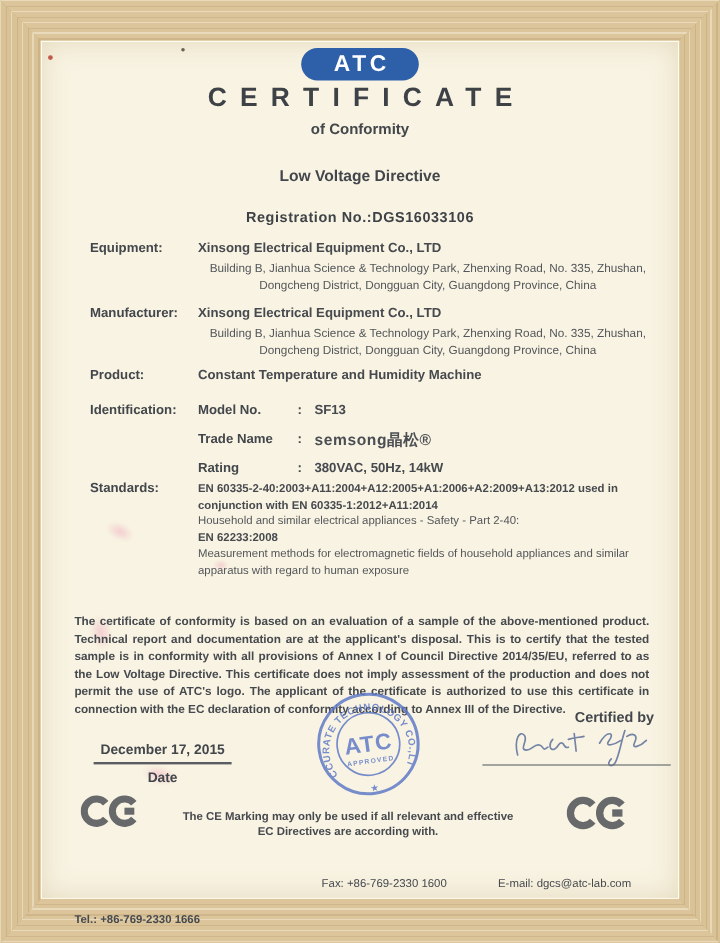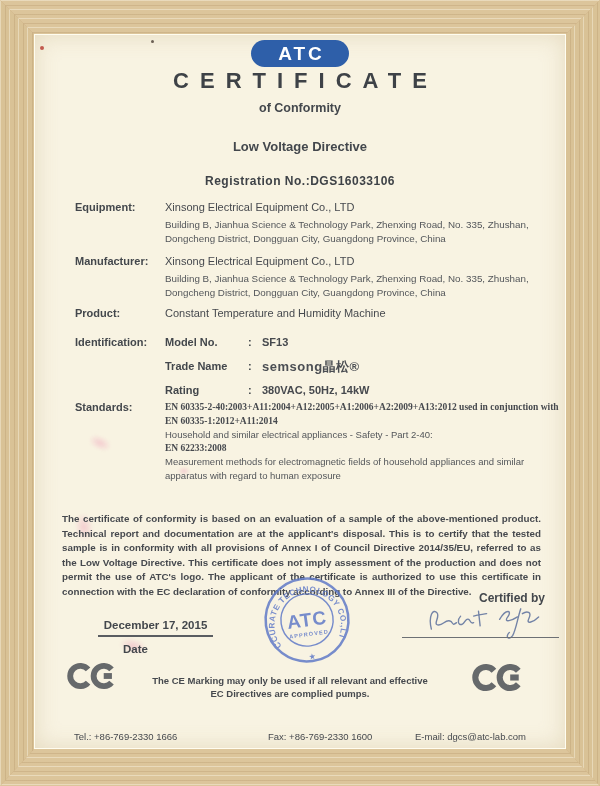--- a/index.html
+++ b/index.html
@@ -51,51 +51,51 @@
     padding-left:3px;
   }
   .cert-title { top:33px; font-size:22px; font-weight:bold; letter-spacing:11px; text-indent:11px; color:#3e4247; }
   .cert-sub   { top:66px; font-size:12.5px; font-weight:bold; color:#43474c; }
   .dir1 { top:86px;  font-size:13px; font-weight:bold; color:#43474c; }
   .dir2 { top:104px; font-size:13px; font-weight:bold; color:#43474c; }
   .reg  { top:139px; font-size:12px; font-weight:bold; letter-spacing:.5px; color:#3e4247; }
 
   
   .lbl { left:40px; font-size:11px; font-weight:bold; color:#43474c; }
-  .val { left:130px; right:12px; font-size:11px; font-weight:normal; color:#46494e; }
-  .addr { left:130px; right:17px; font-size:9.8px; line-height:13.5px; color:#53565a; }
+  .val { left:130px; right:12px; font-size:11px; font-weight:bold; color:#46494e; }
+  .addr { left:130px; right:17px; font-size:9.8px; line-height:13.5px; color:#53565a;text-align:center; }
   .sublbl { left:130px; font-size:11px; font-weight:bold; color:#43474c; }
   .colon  { left:213px; font-size:11px; font-weight:bold; color:#43474c; }
   .subval { left:227px; font-size:11px; font-weight:bold; color:#46494e; }
   .brandval { font-size:13px; letter-spacing:.5px; color:#4b4e53; }
 
   .standards { left:130px; right:4px; top:366px; font-size:9.5px; line-height:13.5px; color:#53565a; }
-  .standards .b { font-weight:bold; color:#46494e;font-family:Liberation Serif, serif; }
+  .standards .b { font-weight:bold; color:#46494e; }
 
   .body-par {
     left:27px; right:24px; top:477px;
     font-size:9.8px; font-weight:bold; line-height:14.5px;
     text-align:justify; color:#46494e;
   }
 
   
   .certby { left:380px; top:556px; width:130px; text-align:right; font-size:12px; font-weight:bold; color:#43474c; }
   .sig-svg { left:385px; top:568px; width:130px; height:36px; }
   .sig-line { left:367px; top:602px; width:157px; border-bottom:1.5px solid #6d7074; height:0; }
-  .date-box { left:43px; top:584px; width:115px; text-align:center; font-size:11.5px; font-weight:bold; color:#43474c; border-bottom:2px solid #5a5d61; padding-bottom:4px;margin-left:20px; }
+  .date-box { left:43px; top:584px; width:115px; text-align:center; font-size:11.5px; font-weight:bold; color:#43474c; border-bottom:2px solid #5a5d61; padding-bottom:4px; }
   .date-lbl { left:43px; top:608px; width:115px; text-align:center; font-size:11.5px; font-weight:bold; color:#43474c; }
 
   .stamp { left:227px; top:540px; width:90px; height:90px; transform:rotate(-8deg); opacity:.82; }
 
   .ce-left  { left:32px;  top:625px; width:50px; height:32px; }
   .ce-right { left:437px; top:626px; width:52px; height:33px; }
 
   .ce-note { left:115px; top:640px; width:280px; text-align:center; font-size:9.5px; font-weight:bold; line-height:12.5px; color:#46494e; }
   .issuer  { left:27px; right:28px; top:666px; font-size:9.5px; font-weight:bold; line-height:12.5px; color:#46494e; }
-  .tel   { left:27px;  top:696px; font-size:9.5px; font-weight:normal; color:#46494e;margin-left:12px; }
+  .tel   { left:27px;  top:726px; font-size:9.5px; font-weight:bold; color:#46494e; }
   .fax   { left:233px; top:696px; font-size:9.5px; font-weight:normal; color:#46494e; }
   .email { left:380px; top:696px; font-size:9.5px; font-weight:normal; color:#46494e; }
 
   
   .smudge {
     background: radial-gradient(closest-side, rgba(233,118,164,.30), rgba(233,118,164,0) 72%);
     filter: blur(1px); border-radius:50%;
   }
   .s1 { left:48px;  top:398px; width:34px; height:20px; transform:rotate(25deg); }
   .s2 { left:36px;  top:472px; width:26px; height:40px; transform:rotate(-10deg); }
@@ -202,18 +202,18 @@
     </g>
   </svg>
   <svg class="abs ce-right" viewBox="0 0 64 36">
     <g fill="none" stroke="#53565b" stroke-width="7.5" opacity=".88">
       <path d="M27,9.6 A13,13 0 1 0 27,26.4"></path>
       <path d="M57,9.6 A13,13 0 1 0 57,26.4"></path>
       <path d="M47,18 L57.5,18"></path>
     </g>
   </svg>
 
-  <div class="abs ce-note">The CE Marking may only be used if all relevant and effective EC Directives are complied pumps.</div>
+  <div class="abs ce-note">The CE Marking may only be used if all relevant and effective EC Directives are according with.</div>
   <div class="abs tel">Tel.: +86-769-2330 1666</div>
   <div class="abs fax">Fax: +86-769-2330 1600</div>
   <div class="abs email">E-mail: dgcs@atc-lab.com</div>
 
 </div>
 
 </body></html>

